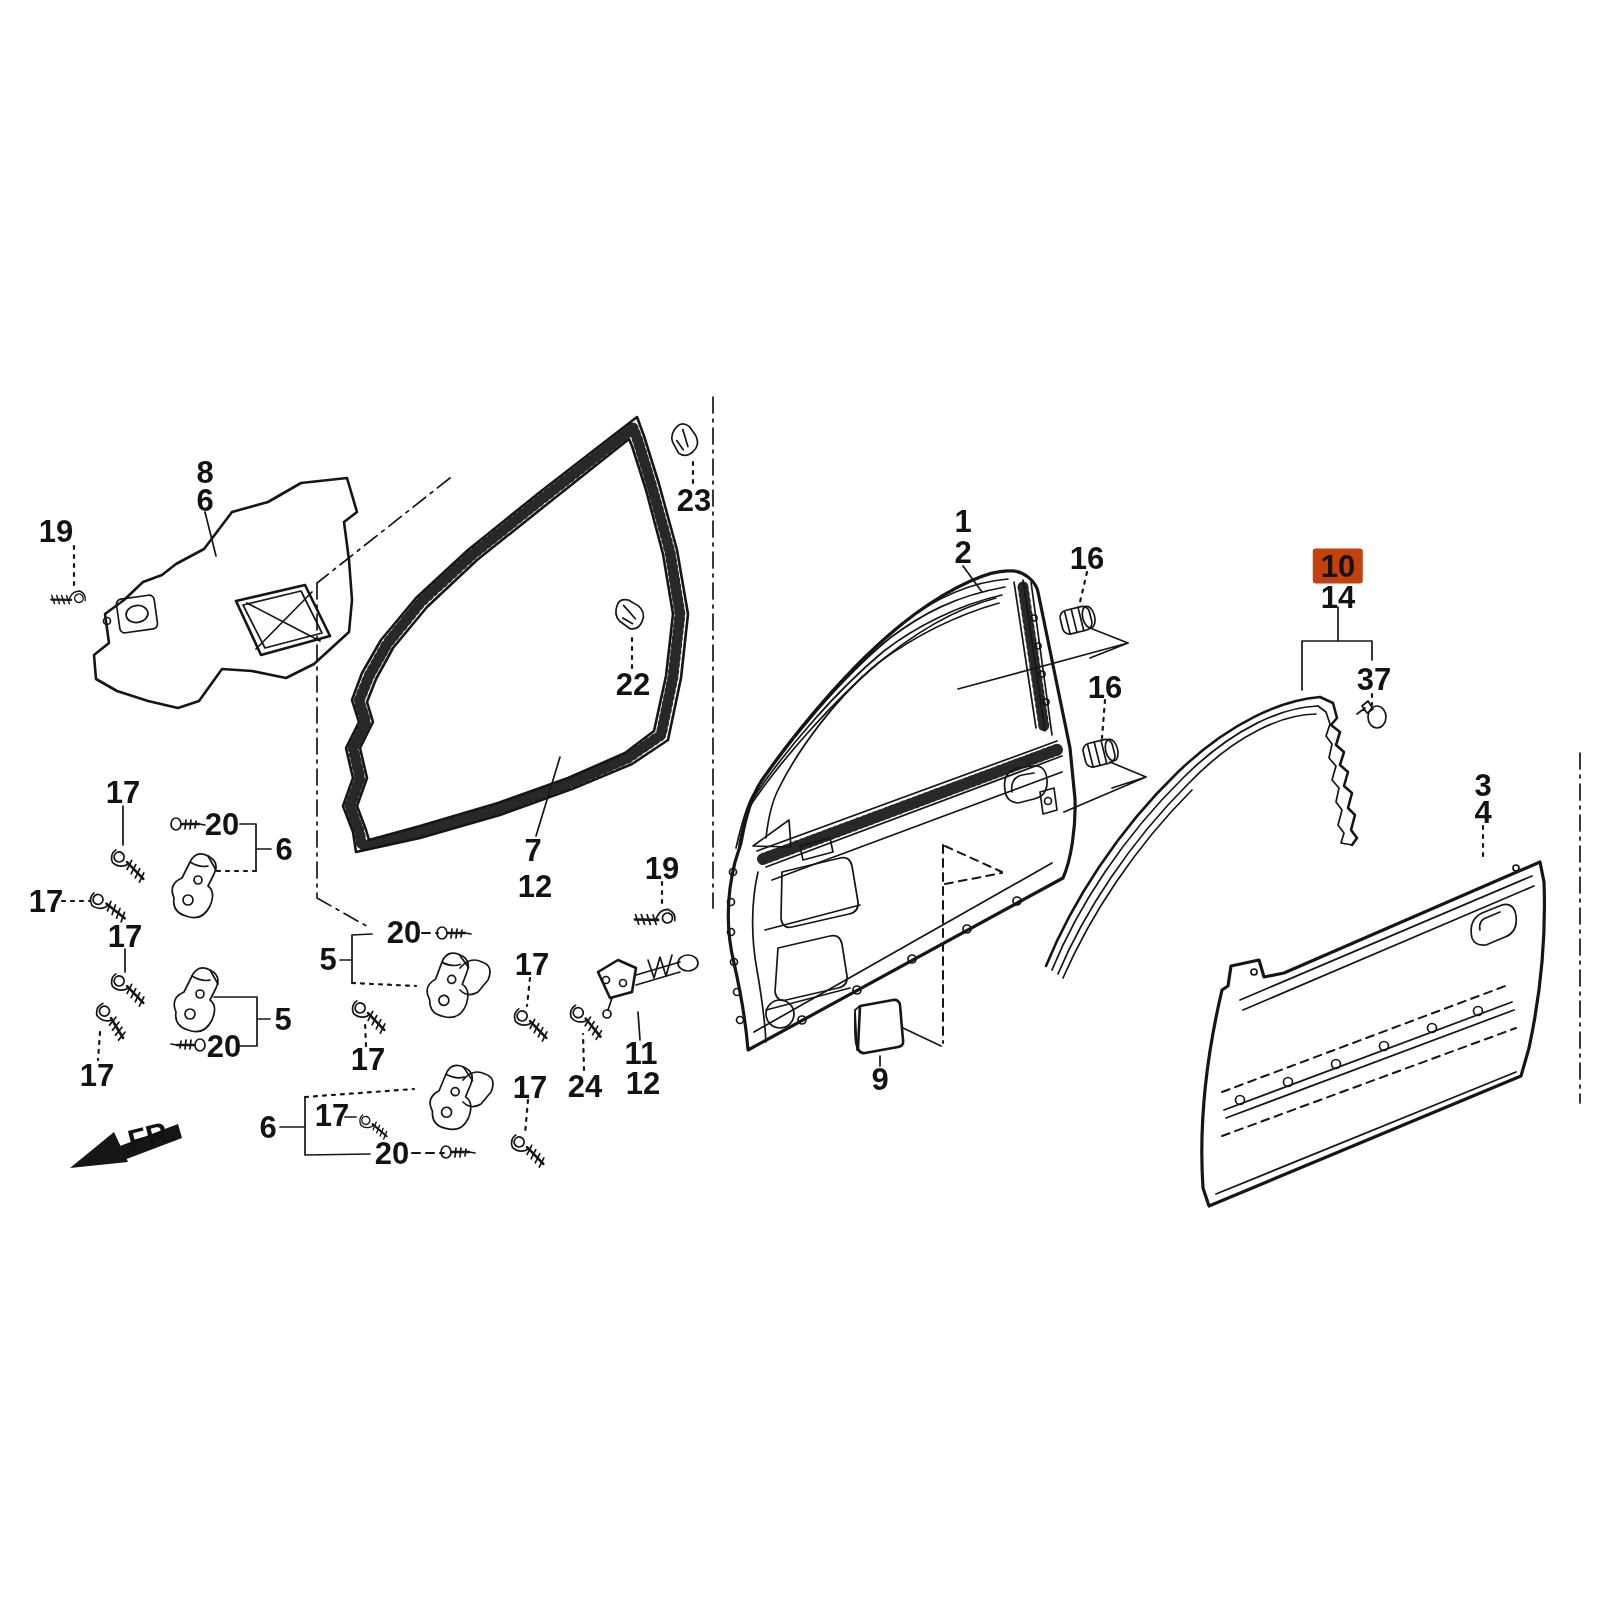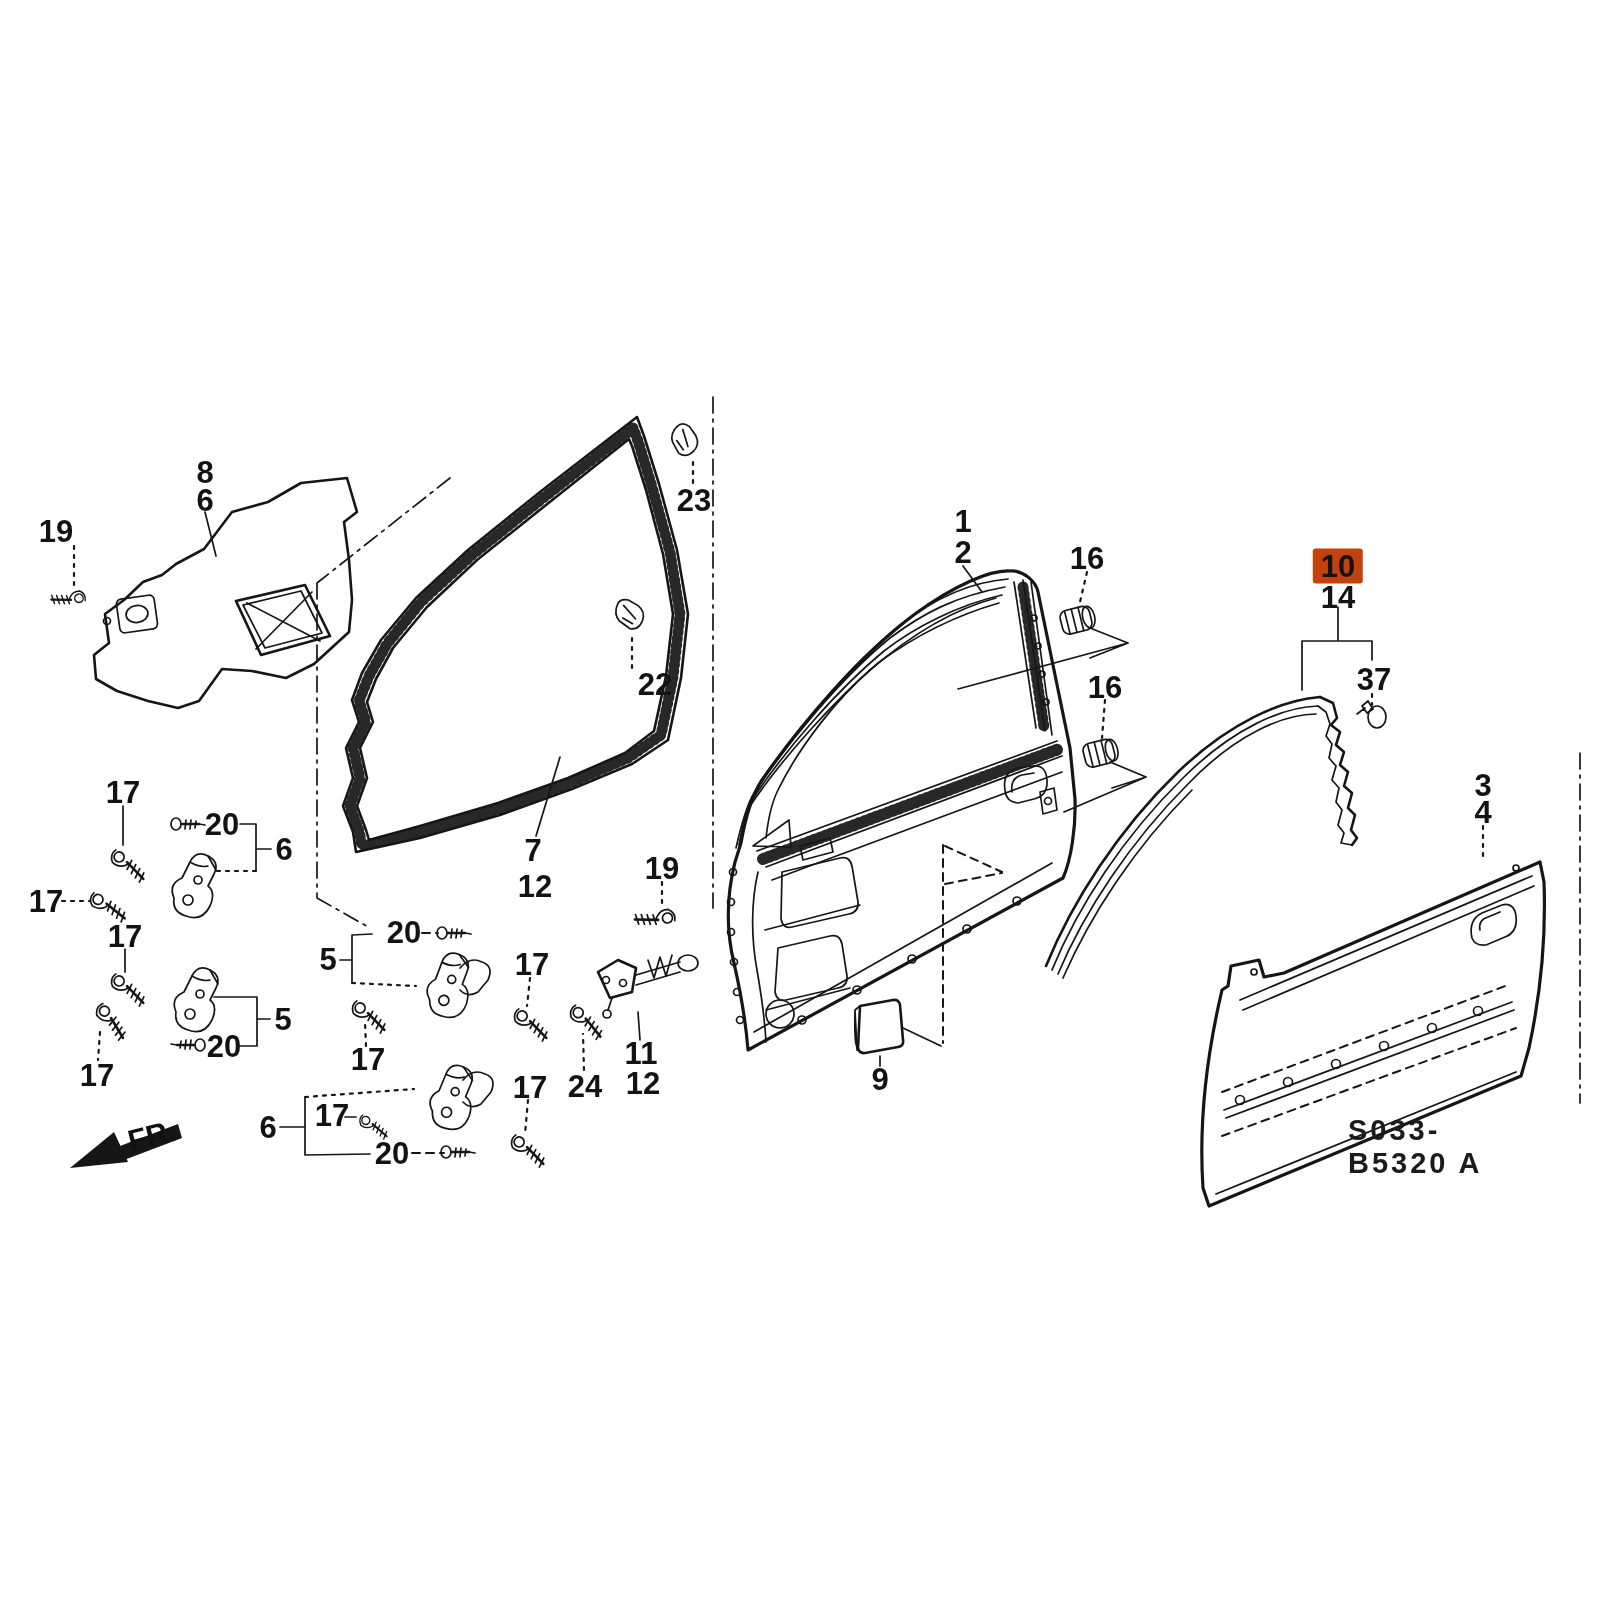--- a/index.html
+++ b/index.html
@@ -269,30 +269,29 @@
       <span class="lbl" style="left: 332px; top: 1115px;">17</span>
       <span class="lbl" style="left: 392px; top: 1153px;">20</span>
       <span class="lbl" style="left: 530px; top: 1087px;">17</span>
       <span class="lbl" style="left: 585px; top: 1086px;">24</span>
       <span class="lbl" style="left: 641px; top: 1053px;">11</span>
       <span class="lbl" style="left: 643px; top: 1083px;">12</span>
       <span class="lbl" style="left: 662px; top: 868px;">19</span>
       <span class="lbl" style="left: 533px; top: 850px;">7</span>
       <span class="lbl" style="left: 535px; top: 886px;">12</span>
       <span class="lbl" style="left: 694px; top: 500px;">23</span>
-      <span class="lbl" style="left: 633px; top: 684px; margin-left: 22px;">22</span>
+      <span class="lbl" style="left: 633px; top: 684px;">22</span>
       <span class="lbl" style="left: 963px; top: 521px;">1</span>
       <span class="lbl" style="left: 963px; top: 552px;">2</span>
       <span class="lbl" style="left: 1087px; top: 558px;">16</span>
       <span class="lbl" style="left: 1105px; top: 687px;">16</span>
       <span class="lbl hl" style="left: 1338px; top: 566px; background: #c2410c;">10</span>
       <span class="lbl" style="left: 1338px; top: 597px;">14</span>
       <span class="lbl" style="left: 1374px; top: 679px;">37</span>
       <span class="lbl" style="left: 1483px; top: 785px;">3</span>
       <span class="lbl" style="left: 1483px; top: 812px;">4</span>
       <span class="lbl" style="left: 880px; top: 1079px;">9</span>
     </div>
 
-<div class="code" style="left:1432px; top:1147px;">S033-B5320 A</div>
 
 <div class="fr" style="left:152px; top:1136px;">FR.</div>
 
 </div>
 
 </body></html>

